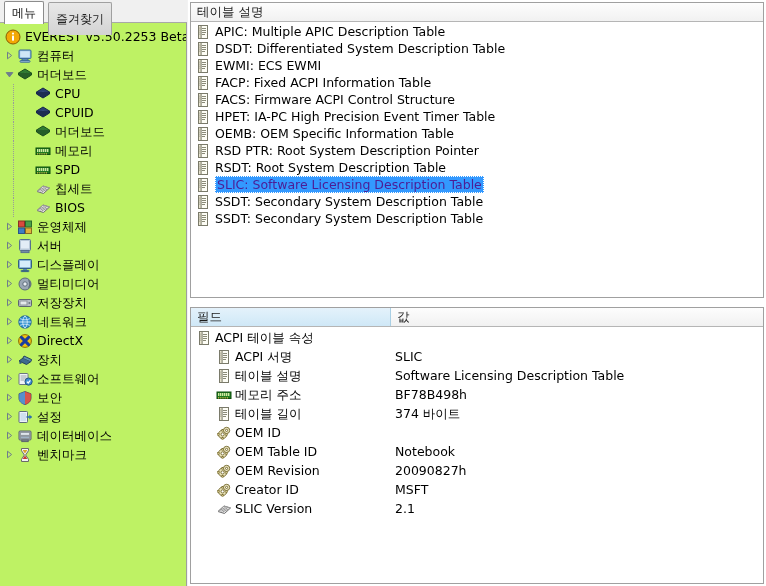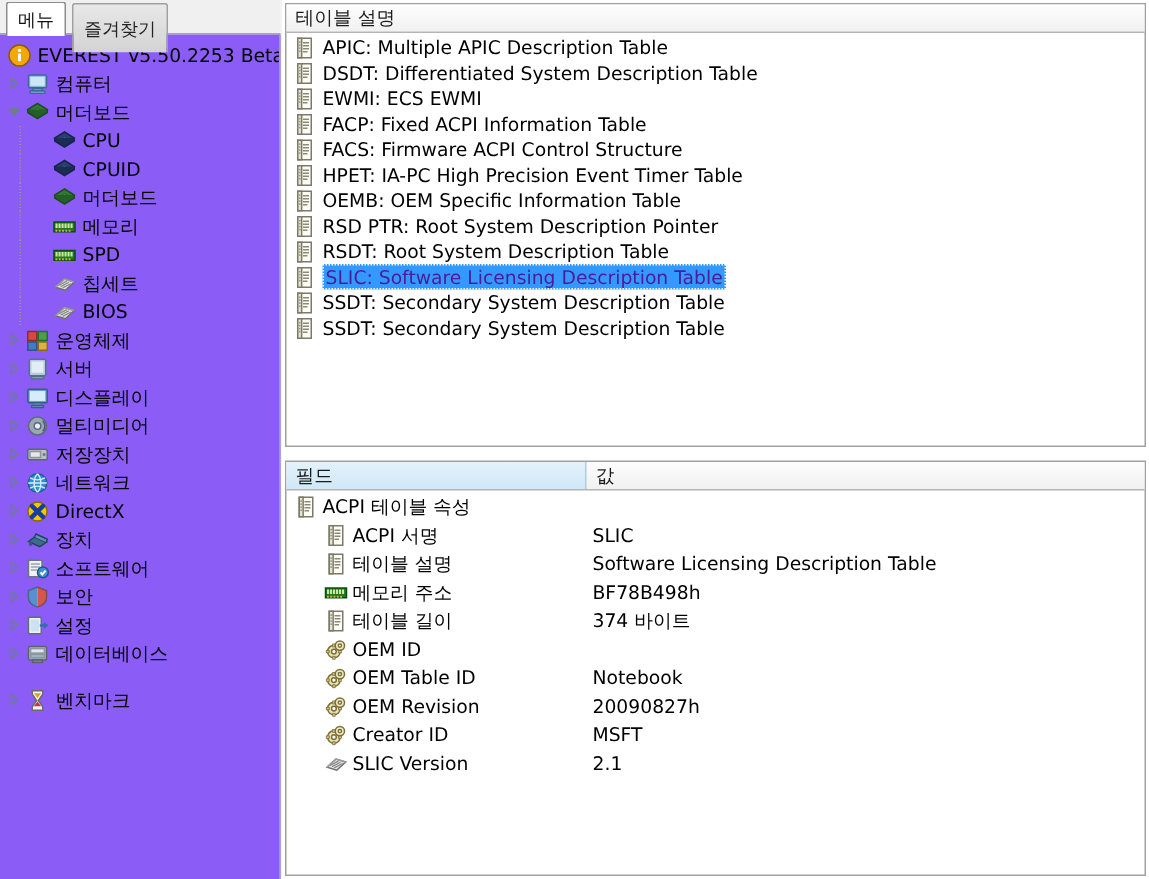--- a/index.html
+++ b/index.html
@@ -44,21 +44,21 @@
     background: #dcdcdc;
     background: linear-gradient(#e8e8e8,#d3d3d3);
     color: #222;
     z-index: 2;
   }
   #tab-menu { left: 4px; }
   #tab-fav  { left: 48px; }
 
   #tree-wrap {
     position: absolute; left: 0; top: 23px; width: 187px; height: 563px;
-    background: #8b5cf6;
+    background: #bef264;
     border-right: 1px solid #9e9e9e;
     overflow: hidden;
     padding-top: 4px;
   }
   .tnode {
     position: relative;
     height: 19px;
     display: flex; align-items: center;
     white-space: nowrap;
     font-size: 12.5px;
@@ -507,21 +507,21 @@
             <span class="ticon">
               <svg width="16" height="16" viewBox="0 0 16 16">
                 <rect x="2" y="3" width="12" height="9" rx="1" fill="#b0b8c0" stroke="#5a636c"></rect>
                 <rect x="3.4" y="4.4" width="9.2" height="3" fill="#dfe6ec" stroke="#8d959d"></rect>
                 <rect x="3.4" y="8.2" width="9.2" height="2.4" fill="#9fb3c6" stroke="#8d959d"></rect>
                 <rect x="4.8" y="12" width="6.4" height="1.6" fill="#8a939c" stroke="#5a636c"></rect>
               </svg>
             </span>
             <span class="tlabel">데이터베이스</span>
           </div>
-          <div class="tnode" style="padding-left: 4px; margin-top: 12px;">
+          <div class="tnode" style="padding-left: 4px;">
             <span class="expander">
               <svg width="9" height="9" viewBox="0 0 9 9">
                 <path d="M2.5 1.2 L6.6 4.5 L2.5 7.8 Z" fill="none" stroke="#6f7d8c" stroke-width="1"></path>
               </svg>
             </span>
             <span class="ticon">
               <svg width="16" height="16" viewBox="0 0 16 16">
                 <path d="M4.5 1.5h7v2.2L8.6 8l2.9 4.3v2.2h-7v-2.2L7.4 8 4.5 3.7Z" fill="#f3f3f3" stroke="#6a6a6a"></path>
                 <path d="M5.6 11.9h4.8l-2.4-3.3Z" fill="#c63a2e"></path>
                 <path d="M5.6 3.1h4.8L8 6.4Z" fill="#d9a12a"></path>

